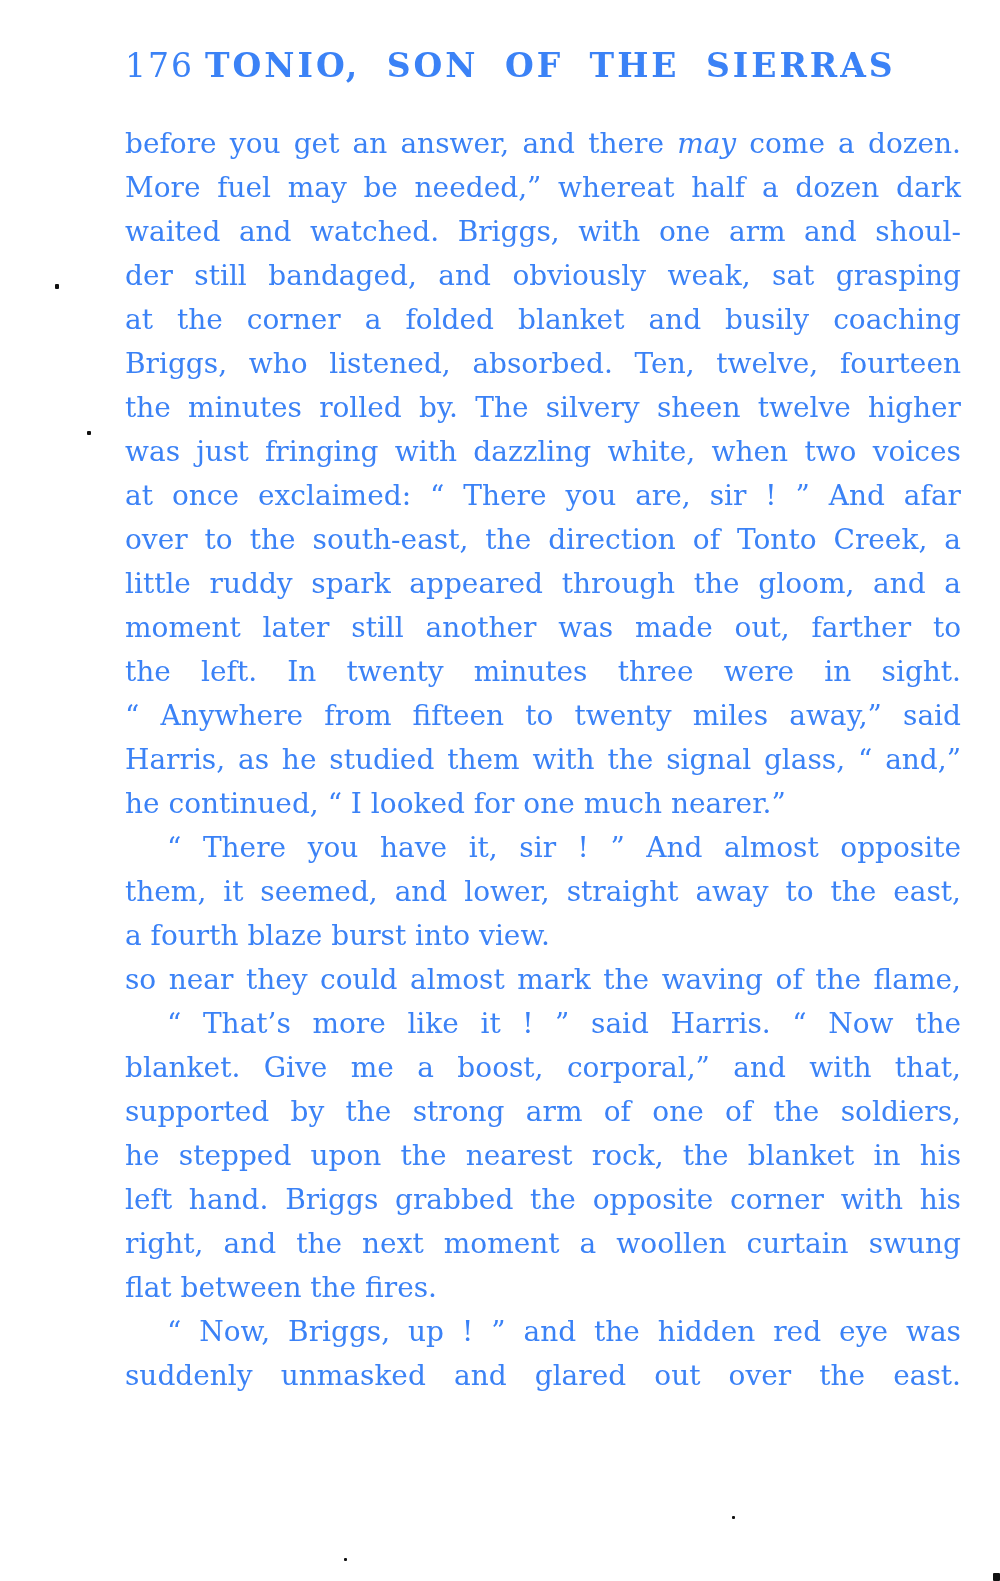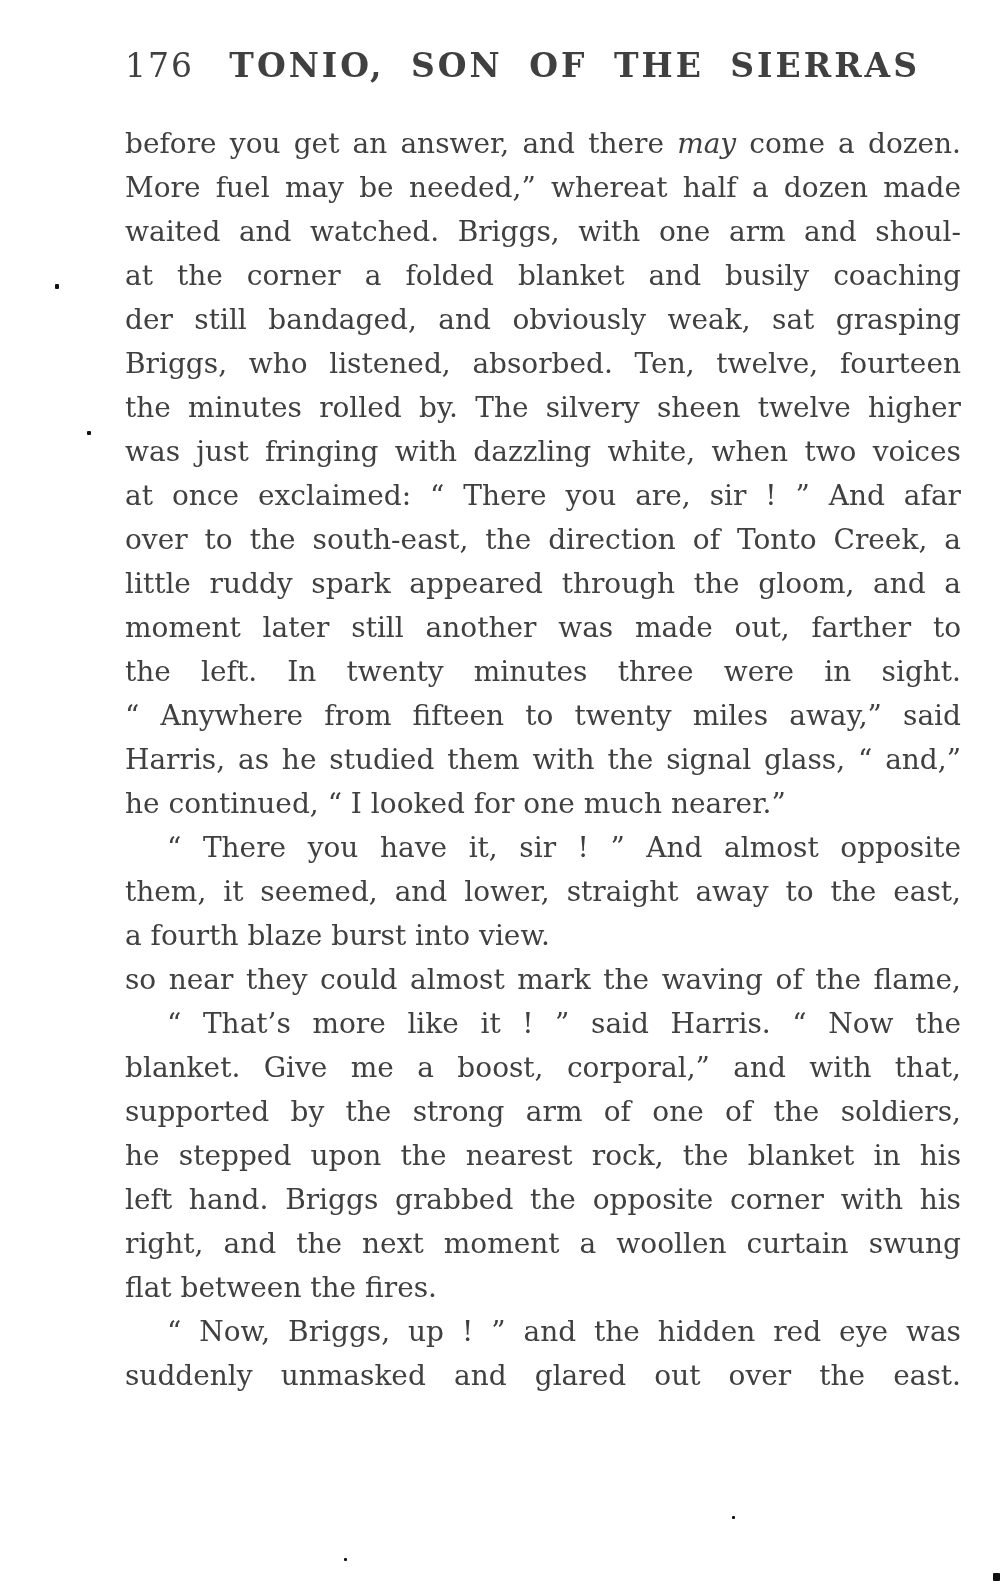--- a/index.html
+++ b/index.html
@@ -7,21 +7,21 @@
     padding: 0;
     background: #ffffff;
   }
   .page {
     position: relative;
     width: 1000px;
     height: 1581px;
     background: #ffffff;
     overflow: hidden;
     font-family: "DejaVu Serif", "Liberation Serif", serif;
-    color: #404040;
+    color: #3b82f6;
   }
   .running-head {
     position: absolute;
     top: 46px;
     left: 0;
     width: 1000px;
     height: 46px;
   }
   .page-number {
     position: absolute;
@@ -29,21 +29,21 @@
     top: 0;
     font-size: 33px;
     letter-spacing: 2px;
     font-weight: 400;
   }
   .book-title {
     position: absolute;
     left: 205px;
     right: 80px;
     top: 0;
-    text-align: right;
+    text-align: left;
     font-size: 33px;
     font-weight: 700;
     letter-spacing: 3px;
     word-spacing: 12px;
     white-space: nowrap;
   }
   .body-text {
     position: absolute;
     top: 122px;
     left: 125px;
@@ -78,24 +78,24 @@
 
 <div class="page">
 
   <div class="running-head">
     <span class="page-number">176</span>
     <span class="book-title">TONIO, SON OF THE SIERRAS</span>
   </div>
 
   <div class="body-text">
       <div class="line j"><span>before you get an answer, and there </span><span class="it">may</span><span> come a dozen.</span></div>
-      <div class="line j"><span>More fuel may be needed,” whereat half a dozen made</span></div>
+      <div class="line j"><span>More fuel may be needed,” whereat half a dozen dark</span></div>
       <div class="line j"><span>waited and watched.  Briggs, with one arm and shoul-</span></div>
+      <div class="line j"><span>der still bandaged, and obviously weak, sat grasping</span></div>
       <div class="line j"><span>at the corner a folded blanket and busily coaching</span></div>
-      <div class="line j"><span>der still bandaged, and obviously weak, sat grasping</span></div>
       <div class="line j"><span>Briggs, who listened, absorbed.  Ten, twelve, fourteen</span></div>
       <div class="line j"><span>the minutes rolled by.  The silvery sheen twelve higher</span></div>
       <div class="line j"><span>was just fringing with dazzling white, when two voices</span></div>
       <div class="line j"><span>at once exclaimed: “ There you are, sir ! ”  And afar</span></div>
       <div class="line j"><span>over to the south-east, the direction of Tonto Creek, a</span></div>
       <div class="line j"><span>little ruddy spark appeared through the gloom, and a</span></div>
       <div class="line j"><span>moment later still another was made out, farther to</span></div>
       <div class="line j"><span>the left.  In twenty minutes three were in sight.</span></div>
       <div class="line j"><span>“ Anywhere from fifteen to twenty miles away,” said</span></div>
       <div class="line j"><span>Harris, as he studied them with the signal glass, “ and,”</span></div>

